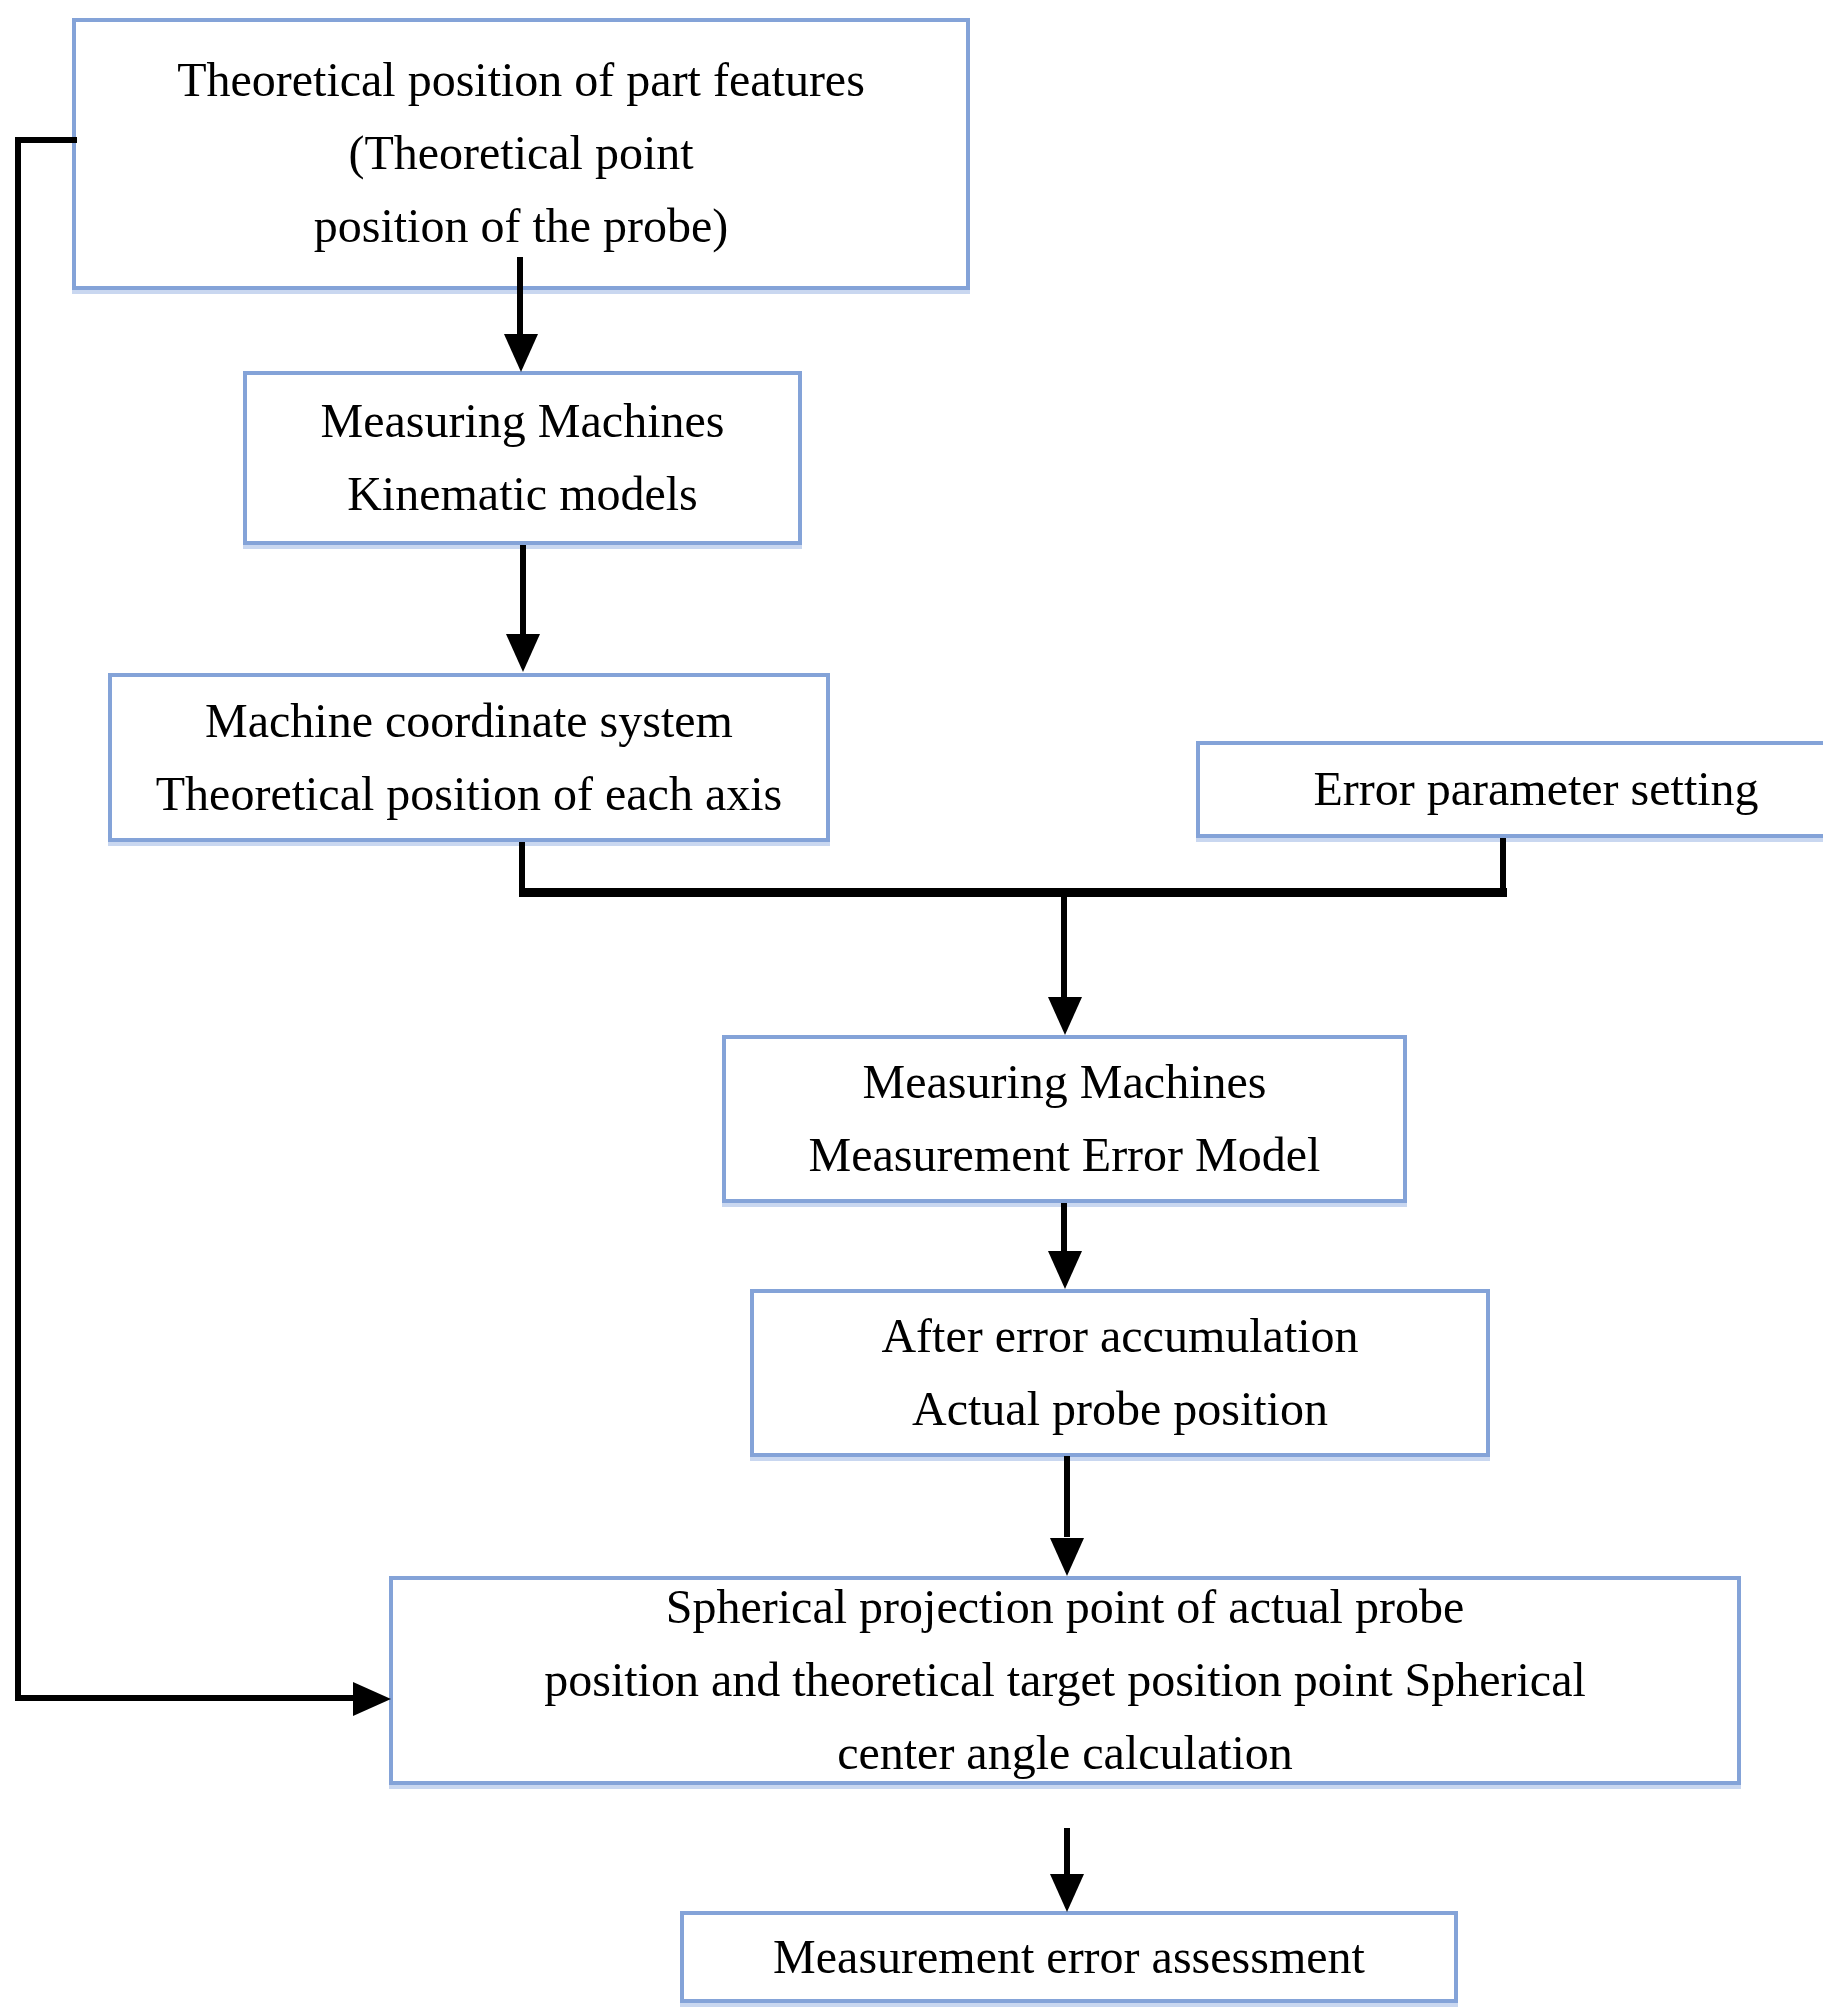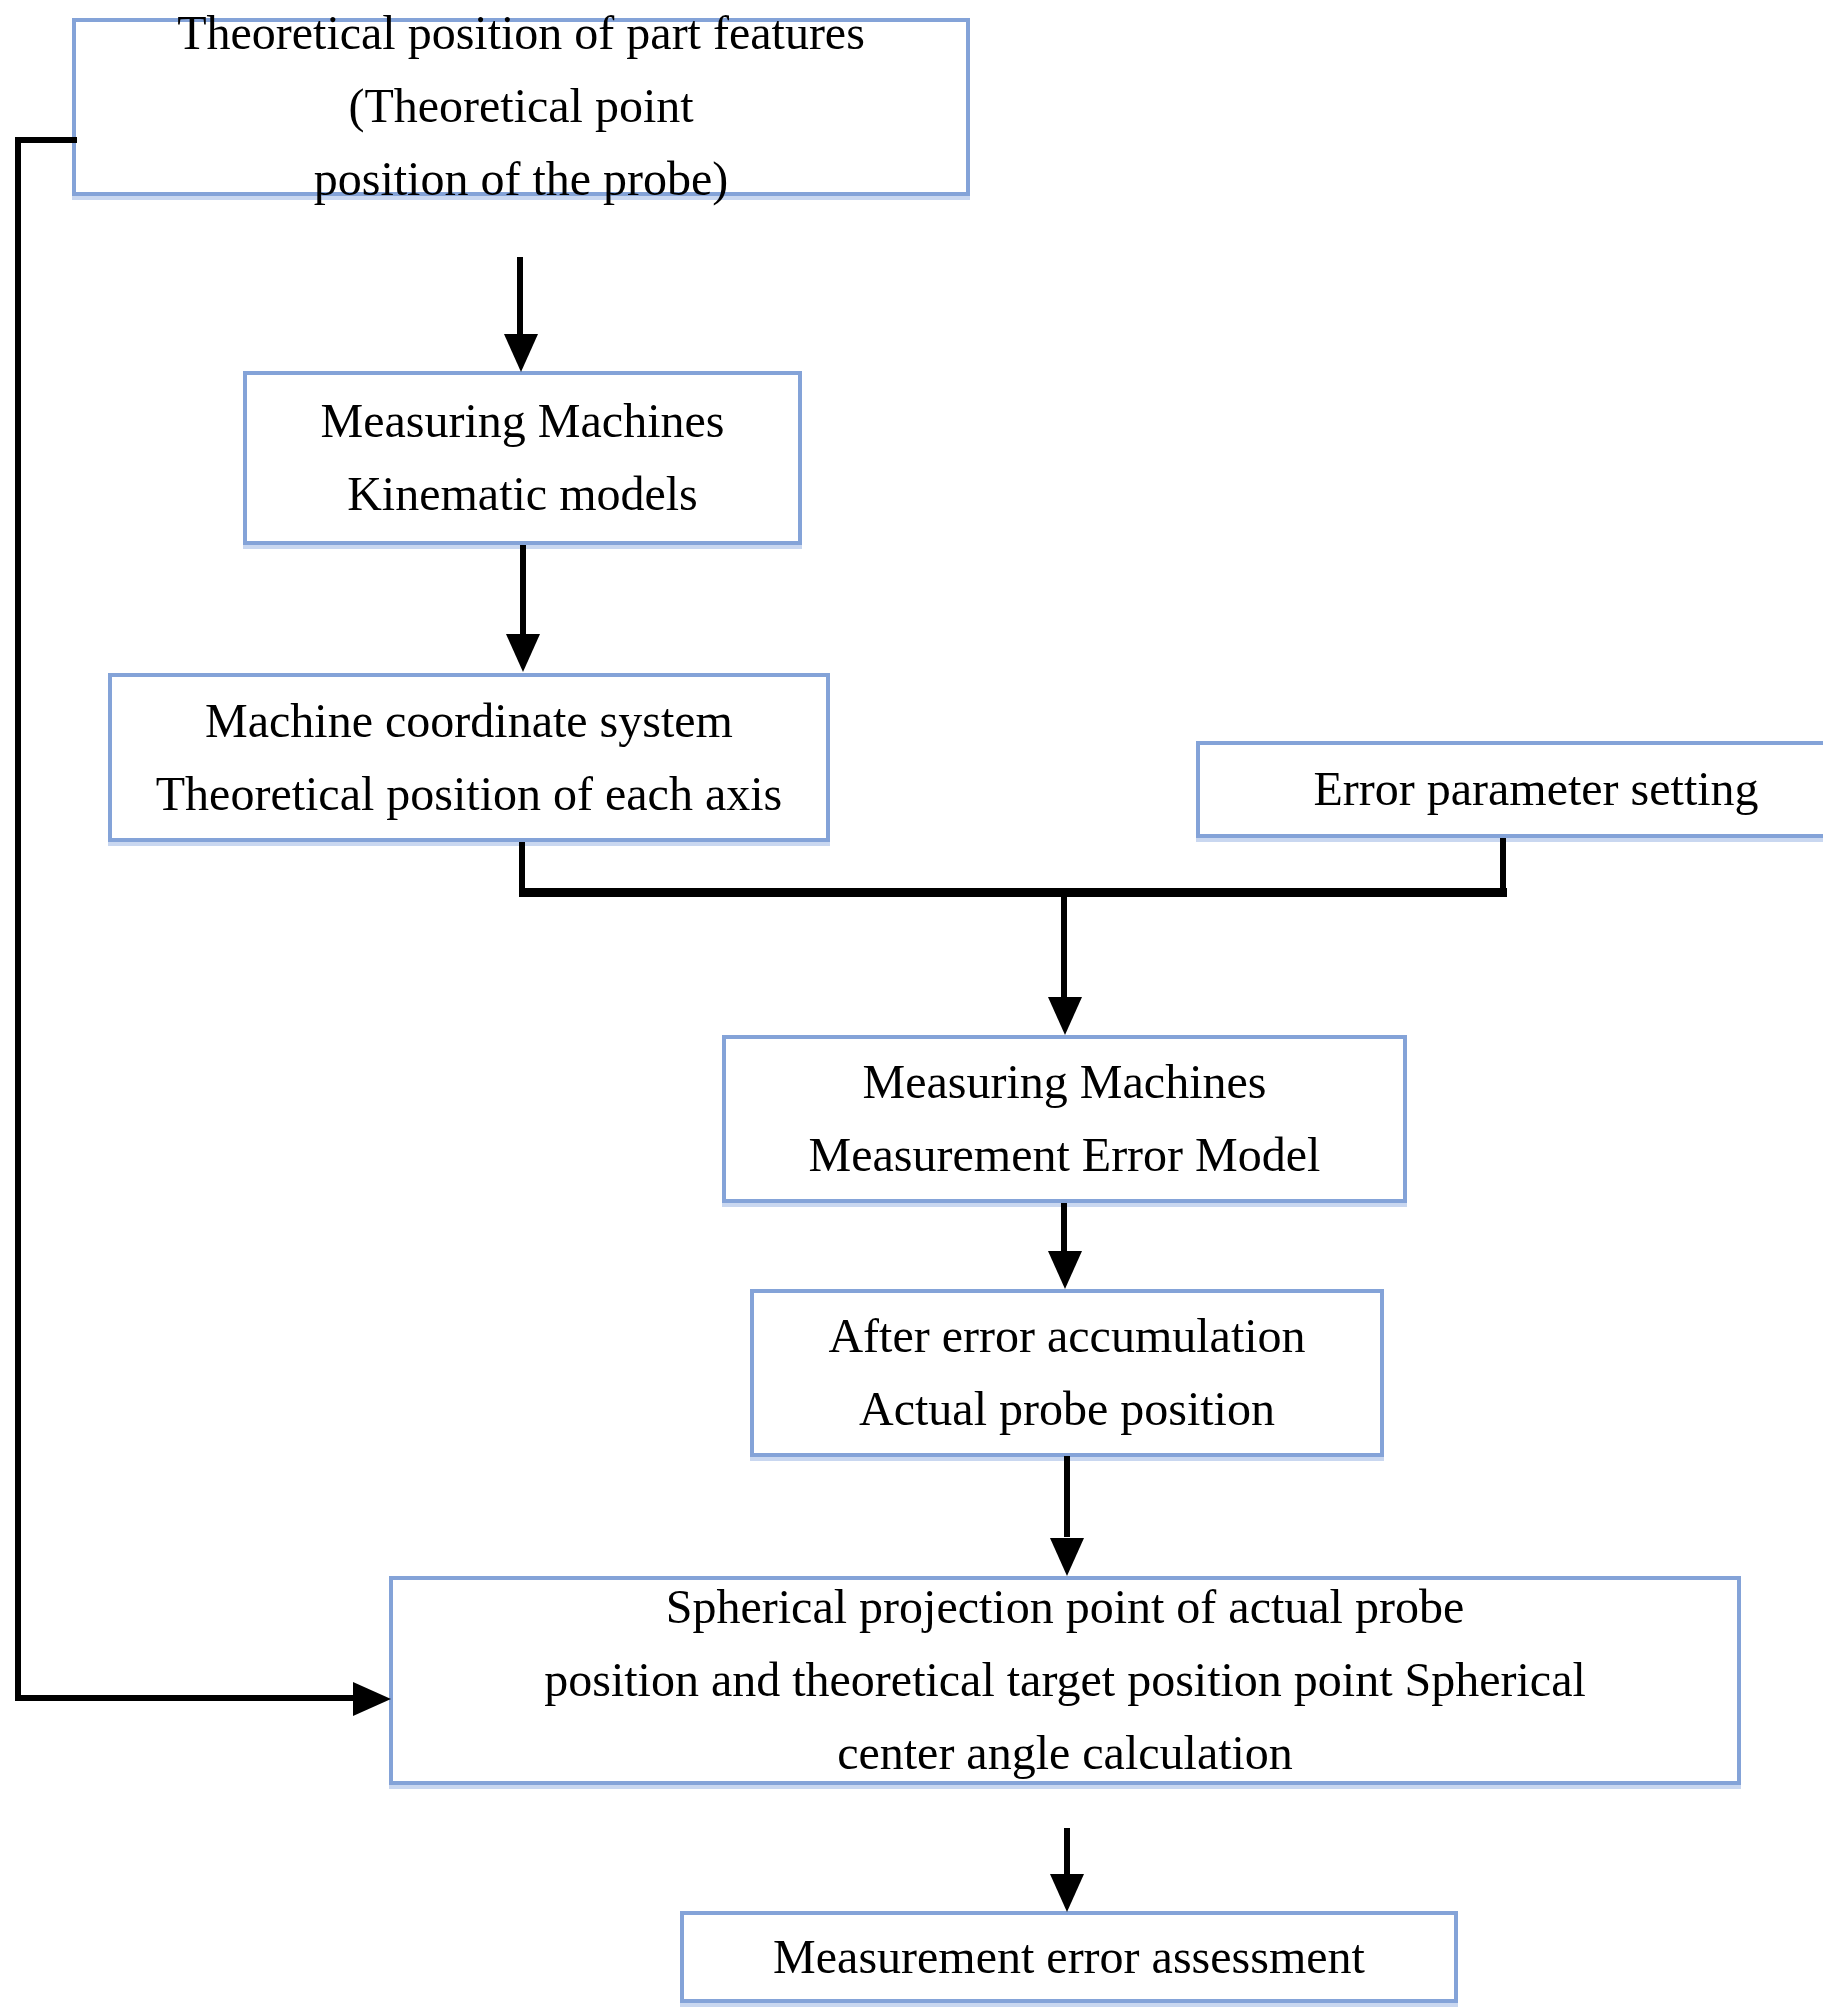--- a/index.html
+++ b/index.html
@@ -50,21 +50,21 @@
     border-top: 17px solid transparent;
     border-bottom: 17px solid transparent;
     border-left: 38px solid var(--color-connector, #000000);
   }
 </style>
 </head>
 <body>
 
 <div class="canvas">
 
-  <div class="box" style="left:72px; top:17.6px; width:898px; height:178px;">
+  <div class="box" style="left:72px; top:17.6px; width:898px; height:272px;">
     <div class="ln">Theoretical position of part features</div>
     <div class="ln">(Theoretical point</div>
     <div class="ln">position of the probe)</div>
   </div>
 
   <div class="box" style="left:243px; top:371px; width:559px; height:174px;">
     <div class="ln">Measuring Machines</div>
     <div class="ln">Kinematic models</div>
   </div>
 
@@ -75,21 +75,21 @@
 
   <div class="box" style="left:1196px; top:741px; width:680px; height:97px;">
     <div class="ln">Error parameter setting</div>
   </div>
 
   <div class="box" style="left:722px; top:1035px; width:685px; height:168px;">
     <div class="ln">Measuring Machines</div>
     <div class="ln">Measurement Error Model</div>
   </div>
 
-  <div class="box" style="left:750px; top:1289px; width:634px; height:168px;">
+  <div class="box" style="left:750px; top:1289px; width:740px; height:168px;">
     <div class="ln">After error accumulation</div>
     <div class="ln">Actual probe position</div>
   </div>
 
   <div class="box" style="left:389px; top:1576px; width:1352px; height:209px;">
     <div class="ln">Spherical projection point of actual probe</div>
     <div class="ln">position and theoretical target position point Spherical</div>
     <div class="ln">center angle calculation</div>
   </div>
 

